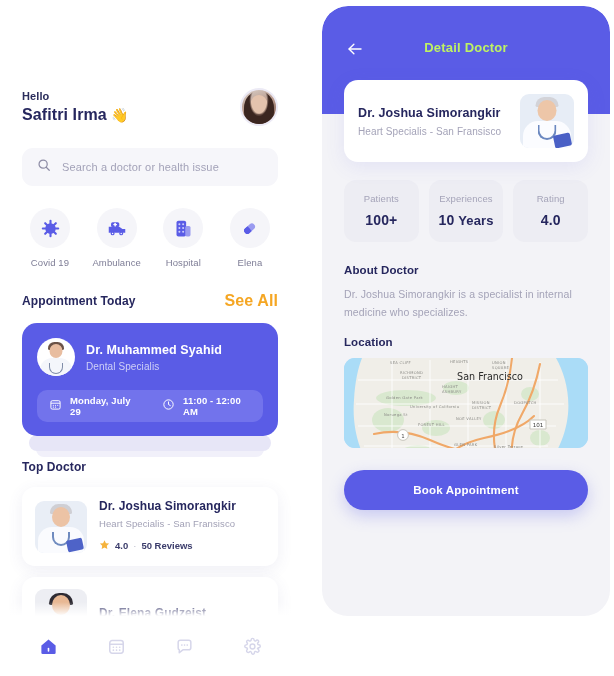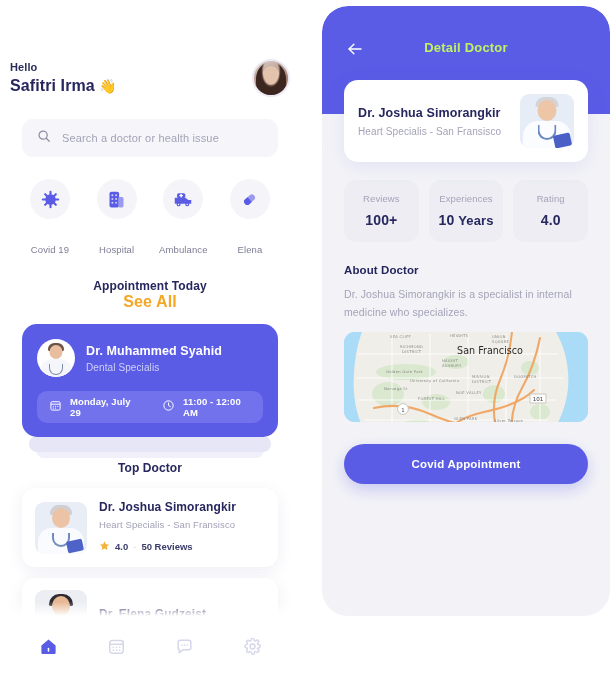--- a/index.html
+++ b/index.html
@@ -15,21 +15,21 @@
   .left-phone {
     position: absolute; left: 0; top: 0;
     width: 300px; height: 676px;
     background: #ffffff;
     overflow: hidden;
   }
   .lp-content { position: absolute; left: 0; top: 0; width: 300px; }
 
   .greet-row {
     display: flex; align-items: center; justify-content: space-between;
-    padding: 0 10px; margin-top: 59px;
+    padding: 0 22px; margin-top: 88px;
   }
   .greet-hello { font-size: 11px; color: #2b2d5c; font-weight: 700; letter-spacing: .1px; }
   .greet-name {
     font-size: 16px; color: #26275e; font-weight: 700; margin-top: 4px;
     display:flex; align-items:center; gap:5px; letter-spacing: .1px; justify-content: flex-end;
   }
   .wave { font-size: 14px; }
   .avatar {
     width: 38px; height: 38px; border-radius: 50%;
     background: linear-gradient(160deg,#d9cfc8 0%,#b89a8c 45%,#6c4a3e 100%);
@@ -45,30 +45,30 @@
     background: radial-gradient(ellipse at 50% 28%, rgba(255,255,255,0) 36%, #3b2620 46%);
   }
 
   .searchbar {
     margin: 22px 22px 0 22px; height: 38px; border-radius: 11px;
     background: #f6f6fa; display: flex; align-items: center; gap: 11px; padding: 0 15px;
   }
   .search-ph { font-size: 11px; color: #a3a2b8; letter-spacing:.15px; }
 
   .cats { display: flex; justify-content: space-between; padding: 0 22px; margin-top: 22px; }
-  .cat { width: 56px; display: flex; flex-direction: column; align-items: center; gap: 16px; }
+  .cat { width: 56px; display: flex; flex-direction: column; align-items: center; }
   .cat-circle {
     width: 40px; height: 40px; border-radius: 50%; background: #f5f5f9;
     display: flex; align-items: center; justify-content: center;
   }
   .cat-label { font-size: 9.5px; color: #7e7d96; margin-top: 9px; letter-spacing:.1px;}
 
   .sec-head {
     display: flex; align-items: center; justify-content: space-between;
-    padding: 0 22px; margin-top: 24px; flex-direction: column;
+    padding: 0 22px; margin-top: 24px;
   }
   .sec-title { font-size: 12px; font-weight: 700; color: #26275e; letter-spacing:.1px;}
   .see-all { font-size: 16px; font-weight: 700; color: #f5a623; letter-spacing:.1px;}
 
   .appt-wrap { position: relative; margin: 13px 22px 0 22px; }
   .appt-shadow2 {
     position: absolute; left: 14px; right: 14px; top: 118px; height: 16px;
     background: #f1f0fa; border-radius: 14px;
   }
   .appt-shadow1 {
@@ -256,52 +256,52 @@
                 <line x1="18.1" y1="5.9" x2="15.7" y2="8.3"></line>
                   <line x1="8.3" y1="15.7" x2="5.9" y2="18.1"></line>
               </g>
             </svg>
           </div>
           <div class="cat-label">Covid 19</div>
         </div>
 
         <div class="cat">
           <div class="cat-circle">
+            <svg width="22" height="22" viewBox="0 0 24 24">
+              <path d="M3 10.5h11.5l3.4 2.6H21v4.2H3z" fill="#5a5ce6"></path>
+              <rect x="5.5" y="5.6" width="9" height="5.4" rx="1.8" fill="#5a5ce6"></rect>
+              <g stroke="#fff" stroke-width="1.5" stroke-linecap="round">
+                <line x1="10" y1="6.9" x2="10" y2="9.7"></line>
+                  <line x1="8.6" y1="8.3" x2="11.4" y2="8.3"></line>
+              </g>
+              <circle cx="7.2" cy="17.9" r="2.1" fill="#5a5ce6"></circle>
+              <circle cx="16.6" cy="17.9" r="2.1" fill="#5a5ce6"></circle>
+              <circle cx="7.2" cy="17.9" r="0.8" fill="#fff"></circle>
+              <circle cx="16.6" cy="17.9" r="0.8" fill="#fff"></circle>
+            </svg>
+          </div>
+          <div class="cat-label">Ambulance</div>
+        </div>
+
+        <div class="cat">
+          <div class="cat-circle">
             <svg width="21" height="21" viewBox="0 0 24 24">
               <rect x="4" y="3" width="11" height="18" rx="2.2" fill="#5a5ce6"></rect>
               <rect x="14" y="9" width="6" height="12" rx="1.8" fill="#9a9bf0"></rect>
               <g fill="#cfd0fa">
                 <circle cx="7.3" cy="7.2" r="1.15"></circle>
                   <circle cx="11.6" cy="7.2" r="1.15"></circle>
                 <circle cx="7.3" cy="11.4" r="1.15"></circle>
                   <circle cx="11.6" cy="11.4" r="1.15"></circle>
                 <circle cx="7.3" cy="15.6" r="1.15"></circle>
                   <circle cx="11.6" cy="15.6" r="1.15"></circle>
               </g>
             </svg>
           </div>
           <div class="cat-label">Hospital</div>
-        </div>
-
-        <div class="cat">
-          <div class="cat-circle">
-            <svg width="22" height="22" viewBox="0 0 24 24">
-              <path d="M3 10.5h11.5l3.4 2.6H21v4.2H3z" fill="#5a5ce6"></path>
-              <rect x="5.5" y="5.6" width="9" height="5.4" rx="1.8" fill="#5a5ce6"></rect>
-              <g stroke="#fff" stroke-width="1.5" stroke-linecap="round">
-                <line x1="10" y1="6.9" x2="10" y2="9.7"></line>
-                  <line x1="8.6" y1="8.3" x2="11.4" y2="8.3"></line>
-              </g>
-              <circle cx="7.2" cy="17.9" r="2.1" fill="#5a5ce6"></circle>
-              <circle cx="16.6" cy="17.9" r="2.1" fill="#5a5ce6"></circle>
-              <circle cx="7.2" cy="17.9" r="0.8" fill="#fff"></circle>
-              <circle cx="16.6" cy="17.9" r="0.8" fill="#fff"></circle>
-            </svg>
-          </div>
-          <div class="cat-label">Ambulance</div>
         </div>
 
         <div class="cat">
           <div class="cat-circle">
             <svg width="21" height="21" viewBox="0 0 24 24">
               <g transform="rotate(-42 12 12)">
                 <rect x="5" y="8.6" width="14" height="7.2" rx="3.6" fill="#9a9bf0"></rect>
                 <path d="M8.6 8.6h3.4v7.2H8.6a3.6 3.6 0 0 1 0-7.2z" fill="#5a5ce6"></path>
                 <rect x="5" y="8.6" width="7" height="7.2" rx="3.6" fill="#5a5ce6"></rect>
               </g>
@@ -468,21 +468,21 @@
           <div class="coat"></div>
             <div class="hair"></div>
             <div class="head"></div>
           <div class="steth"></div>
             <div class="board"></div>
         </div>
       </div>
 
       <div class="stats">
         <div class="stat">
-          <div class="stat-label">Reviews</div>
+          <div class="stat-label">Patients</div>
           <div class="stat-value">
             <span>100+</span>
           </div>
         </div>
         <div class="stat">
           <div class="stat-label">Experiences</div>
           <div class="stat-value">
             <span>10</span>
             <span class="unit">Years</span>
           </div>
@@ -491,20 +491,21 @@
           <div class="stat-label">Rating</div>
           <div class="stat-value">
             <span>4.0</span>
           </div>
         </div>
       </div>
 
       <div class="about-title">About Doctor</div>
       <div class="about-text">Dr. Joshua Simorangkir is a specialist in internal medicine who specializes.</div>
 
+      <div class="loc-title">Location</div>
 
       <div class="map">
         <svg width="244" height="106" viewBox="0 0 244 106">
           <rect width="244" height="106" fill="#aadcf7"></rect>
           <path d="M18 0 H212 C220 14 226 34 224 56 C222 76 214 94 204 106 H24 C14 90 8 66 10 42 C11 24 14 10 18 0 Z" fill="#f0eee8"></path>
           <g fill="#d9e8cf">
             <ellipse cx="62" cy="40" rx="30" ry="8"></ellipse>
             <ellipse cx="44" cy="62" rx="16" ry="12"></ellipse>
             <ellipse cx="112" cy="30" rx="13" ry="7"></ellipse>
             <ellipse cx="150" cy="62" rx="11" ry="9"></ellipse>
@@ -559,16 +560,16 @@
             <text x="40" y="58" letter-spacing=".3">Noruega St</text>
             <text x="16" y="94" letter-spacing=".3">San Francisco Zoo</text>
             <text x="52" y="102" letter-spacing=".3">San Francisco</text>
           </g>
           <text x="146" y="22" font-family="DejaVu Sans, sans-serif" font-size="9.6" fill="#2b2b2b" text-anchor="middle">San Francisco</text>
         </svg>
       </div>
     </div>
 
     <div class="book-wrap">
-      <button class="book-btn">Covid Appointment</button>
+      <button class="book-btn">Book Appointment</button>
     </div>
   </div>
 </div>
 
 </body></html>

